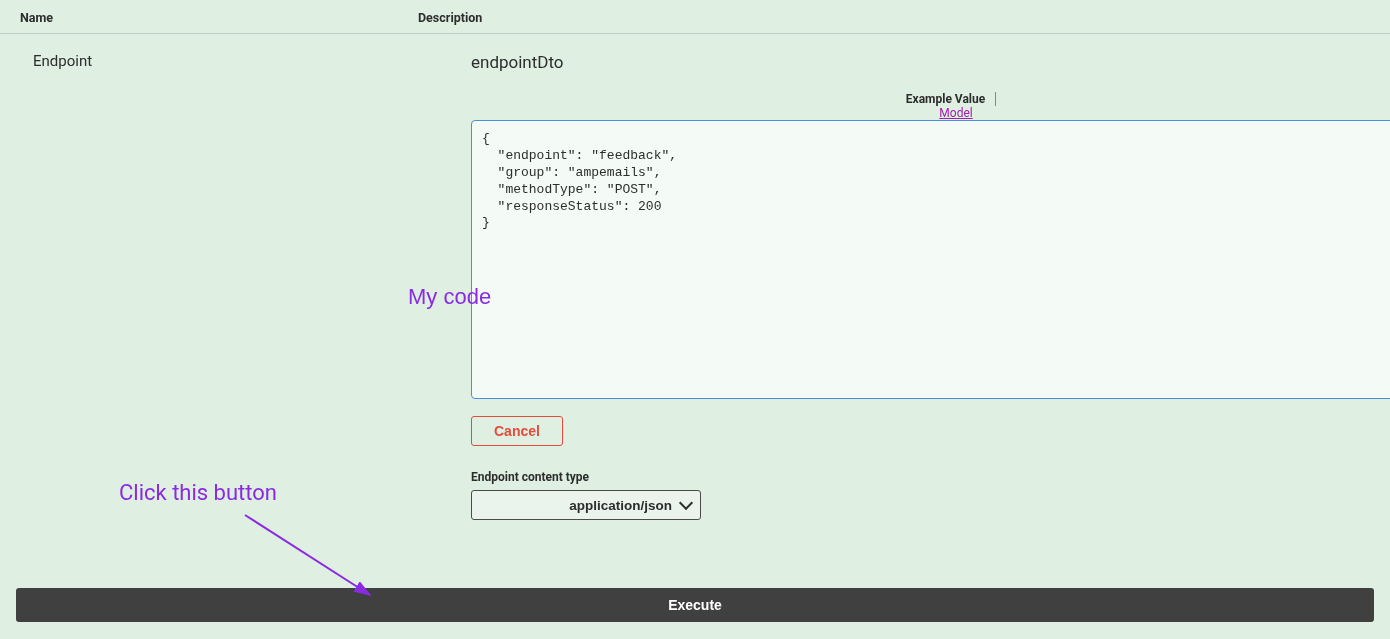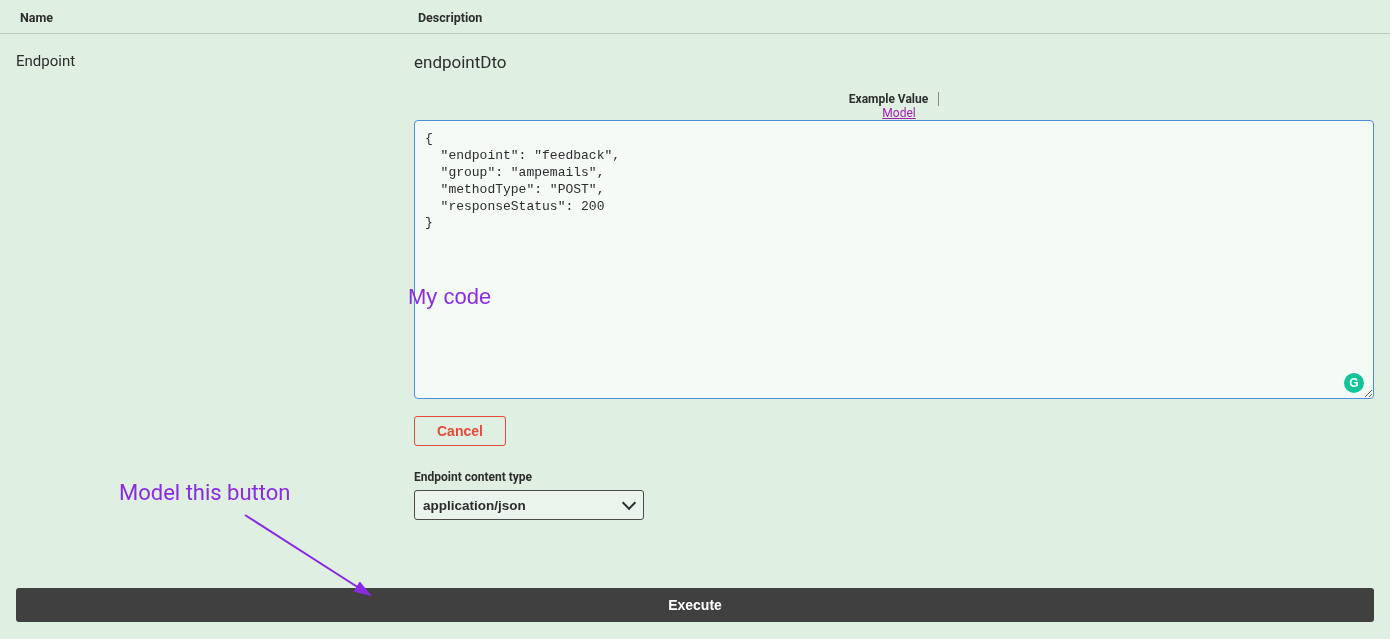--- a/index.html
+++ b/index.html
@@ -19,22 +19,23 @@
     padding: 10px 16px 8px 20px;
     border-bottom: 1px solid rgba(0,0,0,0.15);
     font-size: 12.5px;
     font-weight: 700;
     color: #2d2d2d;
   }
   .col-name { width: 398px; flex-shrink: 0; }
   .col-desc { flex: 1; }
   .params-row {
     display: flex;
-    padding: 18px 16px 0 16px;
+    padding: 18px 16px 0 33px;
     align-items: flex-start;
+    gap: 40px;
   }
   .param-name {
     width: 398px;
     flex-shrink: 0;
   }
   .param-name-title {
     font-size: 15px;
     color: #2d2d2d;
     margin-bottom: 6px;
   }
@@ -126,20 +127,21 @@
     height: 30px;
     border: 1.5px solid #4b4b4b;
     border-radius: 3px;
     background: #eaf3ec;
     padding: 0 28px 0 8px;
     font-size: 13.5px;
     font-weight: 700;
     color: #2d2d2d;
     appearance: none;
     position: relative;
+    text-align: right;
   }
   .select-wrap { position: relative; display: inline-block; }
   .select-wrap::after {
     content: "";
     position: absolute;
     right: 10px; top: 50%;
     width: 8px; height: 8px;
     border-right: 2px solid #2d2d2d;
     border-bottom: 2px solid #2d2d2d;
     transform: translateY(-70%) rotate(45deg);
@@ -225,21 +227,21 @@
           </select>
         </div>
       </div>
     </div>
   </div>
 </div>
 
 <button class="execute-btn">Execute</button>
 
 <div class="anno-mycode">My code</div>
-<div class="anno-click">Model this button</div>
+<div class="anno-click">Click this button</div>
 <svg class="anno-arrow" width="150" height="100">
   <defs>
     <marker id="ah" markerWidth="10" markerHeight="10" refX="8" refY="3" orient="auto">
       <path d="M0,0 L9,3 L0,6 Z" fill="#8a2be2"></path>
     </marker>
   </defs>
   <line x1="5" y1="5" x2="130" y2="85" stroke="#8a2be2" stroke-width="2" marker-end="url(#ah)"></line>
 </svg>
 
 </body></html>

